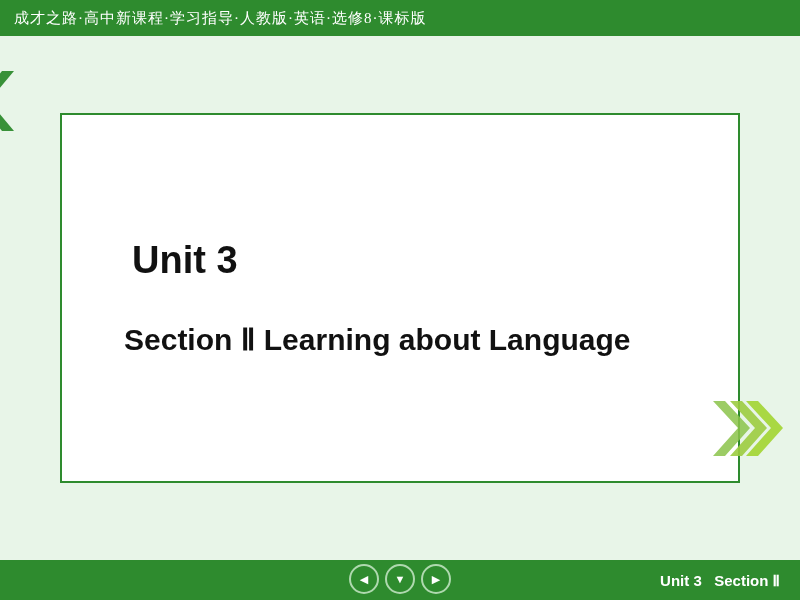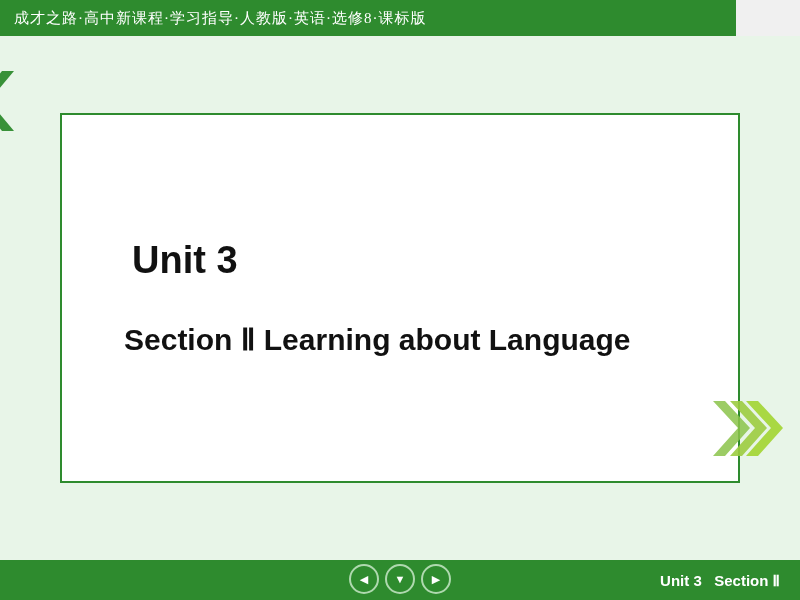--- a/index.html
+++ b/index.html
@@ -8,21 +8,21 @@
       width: 800px;
       height: 600px;
       overflow: hidden;
       font-family: 'SimSun', 'STSong', serif;
       background: #f0f0f0;
       position: relative;
     }
 
     
     #top-bar {
-      width: 736px;
+      width: 800px;
       height: 36px;
       background: #2e8b2e;
       display: flex;
       align-items: center;
       padding: 0 14px;
     }
 
     #top-bar-title {
       color: #fff;
       font-size: 15px;

